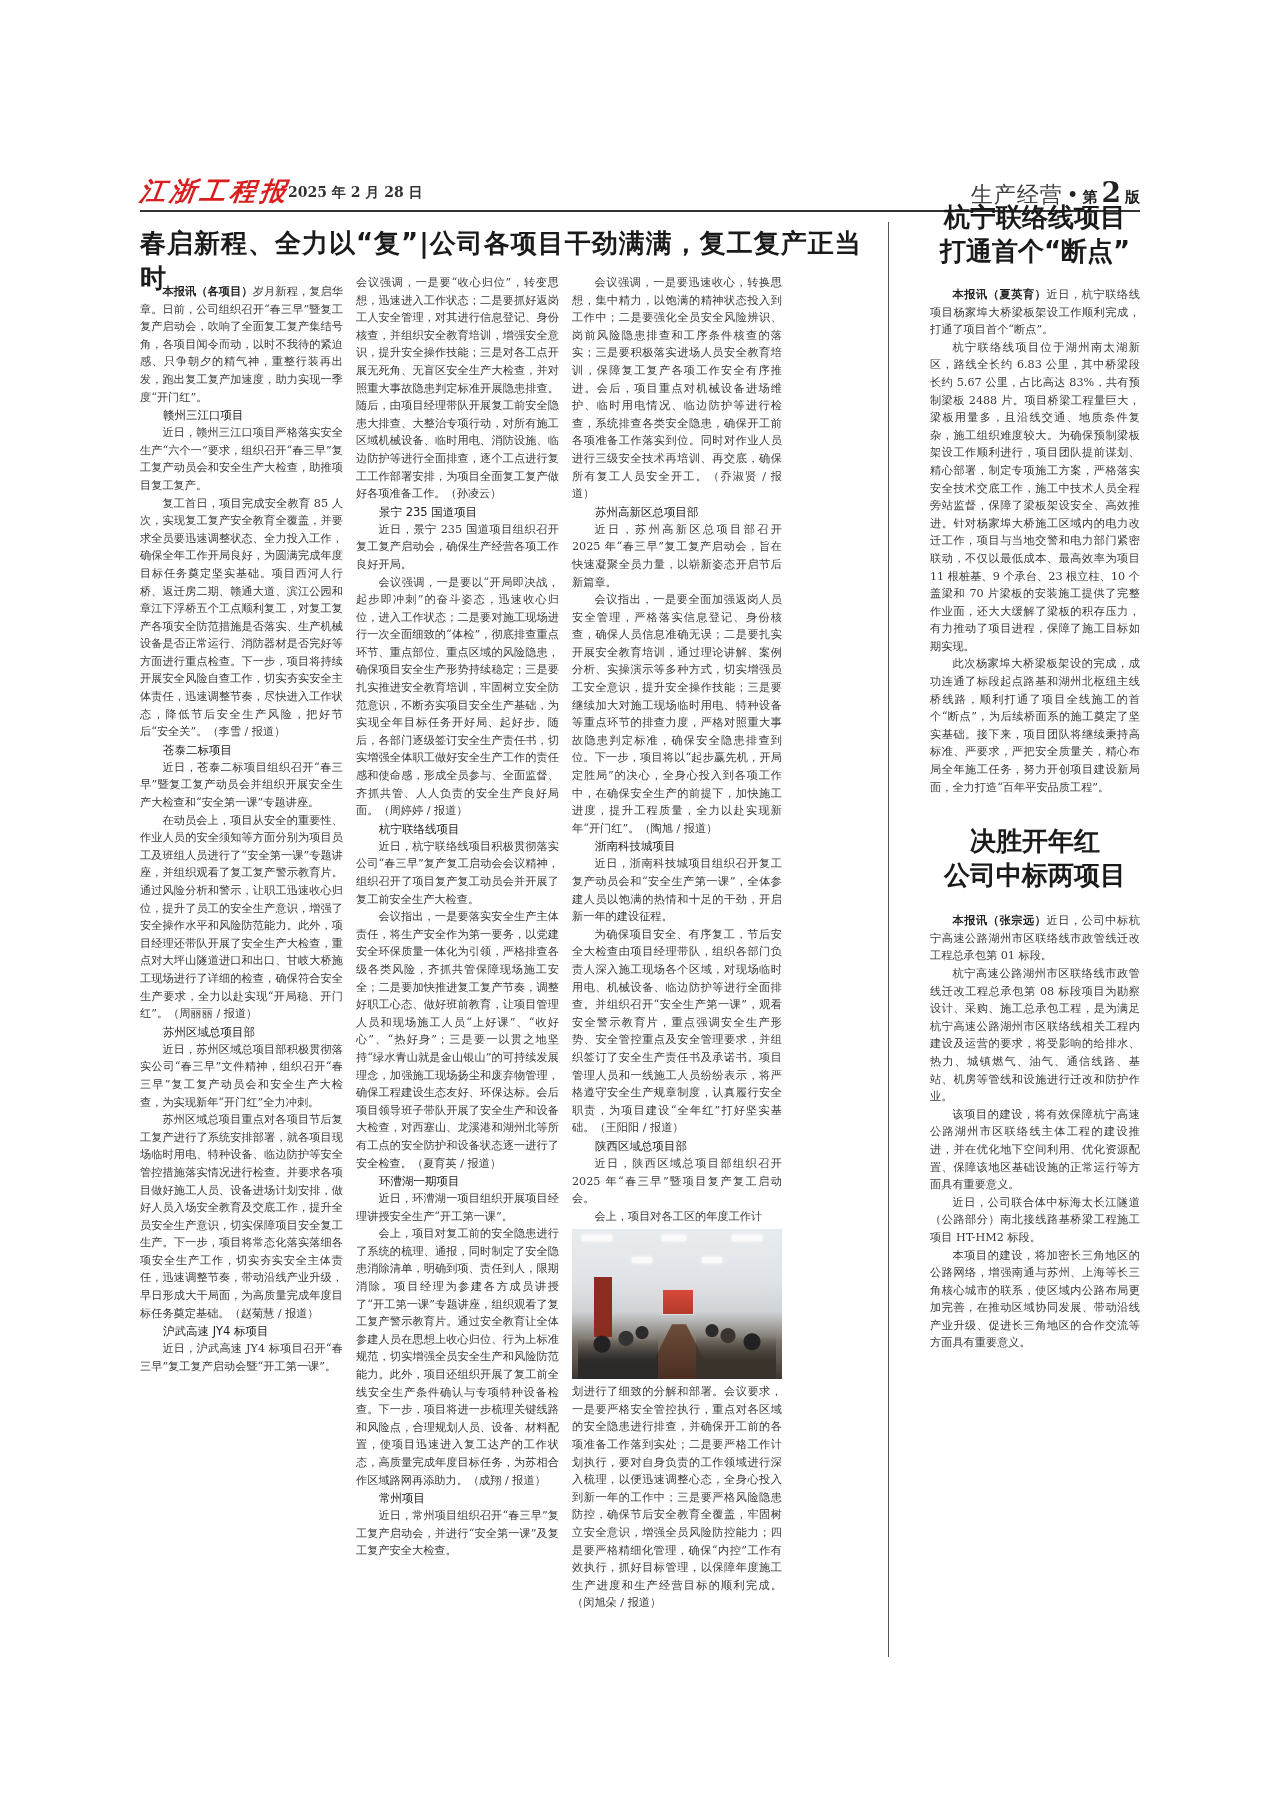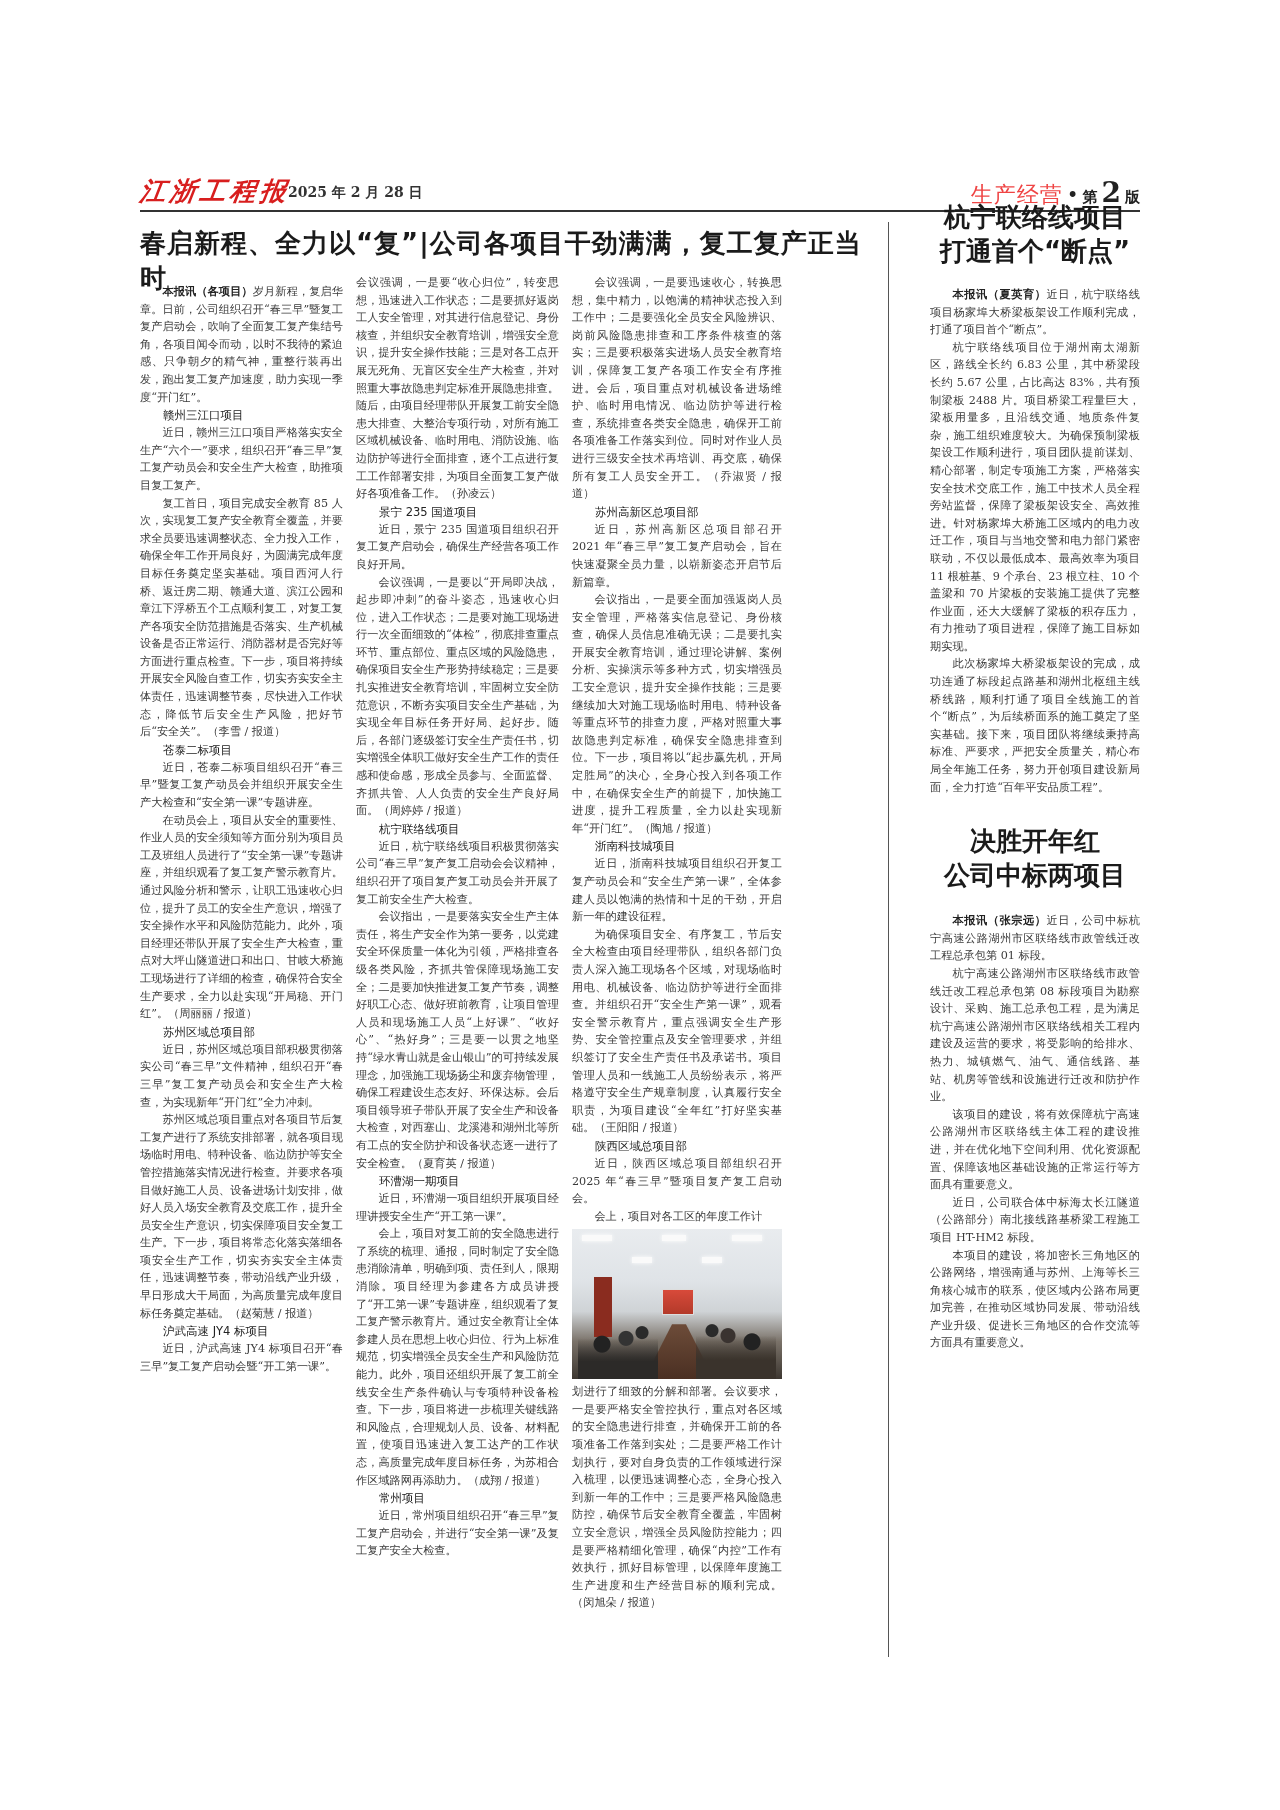--- a/index.html
+++ b/index.html
@@ -6,21 +6,21 @@
   html, body { width: 1280px; height: 1810px; background: #ffffff; overflow: hidden; }
   body { font-family: "DejaVu Serif", "Liberation Serif", serif; color: #2a2a2a; position: relative; }
 
   .page { position: absolute; left: 140px; top: 176px; width: 1000px; height: 1480px; }
 
   
   .masthead { position: absolute; left: 0; top: 0; width: 1000px; height: 36px; border-bottom: 2px solid #333; }
   .logo { position: absolute; left: 0; top: 0; font-family: "DejaVu Serif", serif; font-style: italic; font-weight: bold; font-size: 26px; color: #d81e1e; letter-spacing: 4px; line-height: 30px; transform: skewX(-8deg); }
   .date { position: absolute; left: 148px; top: 8px; font-size: 14px; color: #333; font-weight: bold; }
   .section { position: absolute; right: 0; top: 0; display: flex; align-items: baseline; }
-  .section-name { font-family: "DejaVu Sans", sans-serif; font-size: 22px; color: #ef4444; letter-spacing: 1px; }
+  .section-name { font-family: "DejaVu Sans", sans-serif; font-size: 22px; color: #404040; letter-spacing: 1px; }
   .section-dot { font-size: 20px; color: #222; margin: 0 4px; }
   .section-di { font-size: 15px; color: #222; font-weight: bold; }
   .section-num { font-size: 28px; font-weight: bold; color: #222; margin: 0 4px; font-family: "DejaVu Serif", serif; }
   .section-ban { font-size: 15px; color: #222; font-weight: bold; }
 
   
   .main-headline { position: absolute; left: 0; top: 50px; width: 740px; text-align: left; font-family: "DejaVu Sans", sans-serif; font-weight: bold; font-size: 26px; color: #1a1a1a; letter-spacing: 1px; }
   .vrule { position: absolute; left: 748px; top: 46px; width: 1px; height: 1435px; background: #555; }
 
   .side-headline { font-family: "DejaVu Sans", sans-serif; font-weight: bold; font-size: 26px; line-height: 34px; text-align: center; color: #1a1a1a; }
@@ -102,21 +102,21 @@
     <p>会上，项目对复工前的安全隐患进行了系统的梳理、通报，同时制定了安全隐患消除清单，明确到项、责任到人，限期消除。项目经理为参建各方成员讲授了“开工第一课”专题讲座，组织观看了复工复产警示教育片。通过安全教育让全体参建人员在思想上收心归位、行为上标准规范，切实增强全员安全生产和风险防范能力。此外，项目还组织开展了复工前全线安全生产条件确认与专项特种设备检查。下一步，项目将进一步梳理关键线路和风险点，合理规划人员、设备、材料配置，使项目迅速进入复工达产的工作状态，高质量完成年度目标任务，为苏相合作区域路网再添助力。（成翔 / 报道）</p>
 
     <div class="sub">常州项目</div>
     <p>近日，常州项目组织召开“春三早”复工复产启动会，并进行“安全第一课”及复工复产安全大检查。</p>
   </div>
 
   <div class="col c3">
     <p>会议强调，一是要迅速收心，转换思想，集中精力，以饱满的精神状态投入到工作中；二是要强化全员安全风险辨识、岗前风险隐患排查和工序条件核查的落实；三是要积极落实进场人员安全教育培训，保障复工复产各项工作安全有序推进。会后，项目重点对机械设备进场维护、临时用电情况、临边防护等进行检查，系统排查各类安全隐患，确保开工前各项准备工作落实到位。同时对作业人员进行三级安全技术再培训、再交底，确保所有复工人员安全开工。（乔淑贤 / 报道）</p>
 
     <div class="sub">苏州高新区总项目部</div>
-    <p>近日，苏州高新区总项目部召开 2021 年“春三早”复工复产启动会，旨在快速凝聚全员力量，以崭新姿态开启节后新篇章。</p>
+    <p>近日，苏州高新区总项目部召开 2025 年“春三早”复工复产启动会，旨在快速凝聚全员力量，以崭新姿态开启节后新篇章。</p>
     <p>会议指出，一是要全面加强返岗人员安全管理，严格落实信息登记、身份核查，确保人员信息准确无误；二是要扎实开展安全教育培训，通过理论讲解、案例分析、实操演示等多种方式，切实增强员工安全意识，提升安全操作技能；三是要继续加大对施工现场临时用电、特种设备等重点环节的排查力度，严格对照重大事故隐患判定标准，确保安全隐患排查到位。下一步，项目将以“起步赢先机，开局定胜局”的决心，全身心投入到各项工作中，在确保安全生产的前提下，加快施工进度，提升工程质量，全力以赴实现新年“开门红”。（陶旭 / 报道）</p>
 
     <div class="sub">浙南科技城项目</div>
     <p>近日，浙南科技城项目组织召开复工复产动员会和“安全生产第一课”，全体参建人员以饱满的热情和十足的干劲，开启新一年的建设征程。</p>
     <p>为确保项目安全、有序复工，节后安全大检查由项目经理带队，组织各部门负责人深入施工现场各个区域，对现场临时用电、机械设备、临边防护等进行全面排查。并组织召开“安全生产第一课”，观看安全警示教育片，重点强调安全生产形势、安全管控重点及安全管理要求，并组织签订了安全生产责任书及承诺书。项目管理人员和一线施工人员纷纷表示，将严格遵守安全生产规章制度，认真履行安全职责，为项目建设“全年红”打好坚实基础。（王阳阳 / 报道）</p>
 
     <div class="sub">陕西区域总项目部</div>
     <p>近日，陕西区域总项目部组织召开 2025 年“春三早”暨项目复产复工启动会。</p>
     <p>会上，项目对各工区的年度工作计</p>
 

